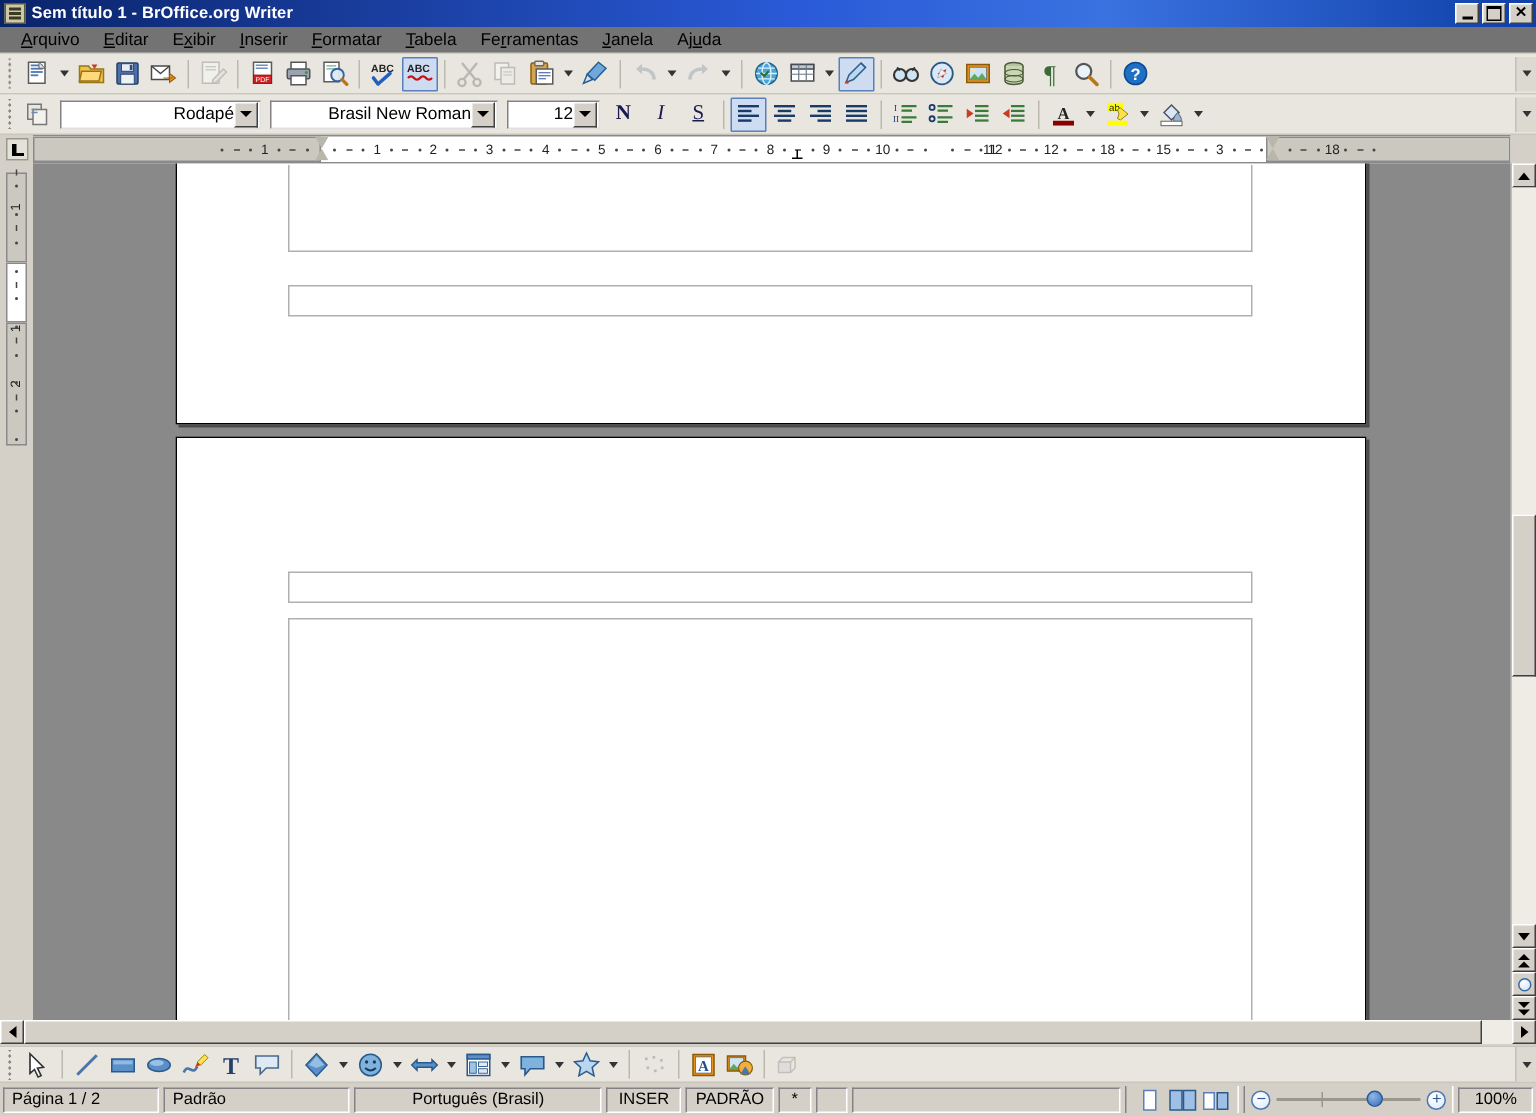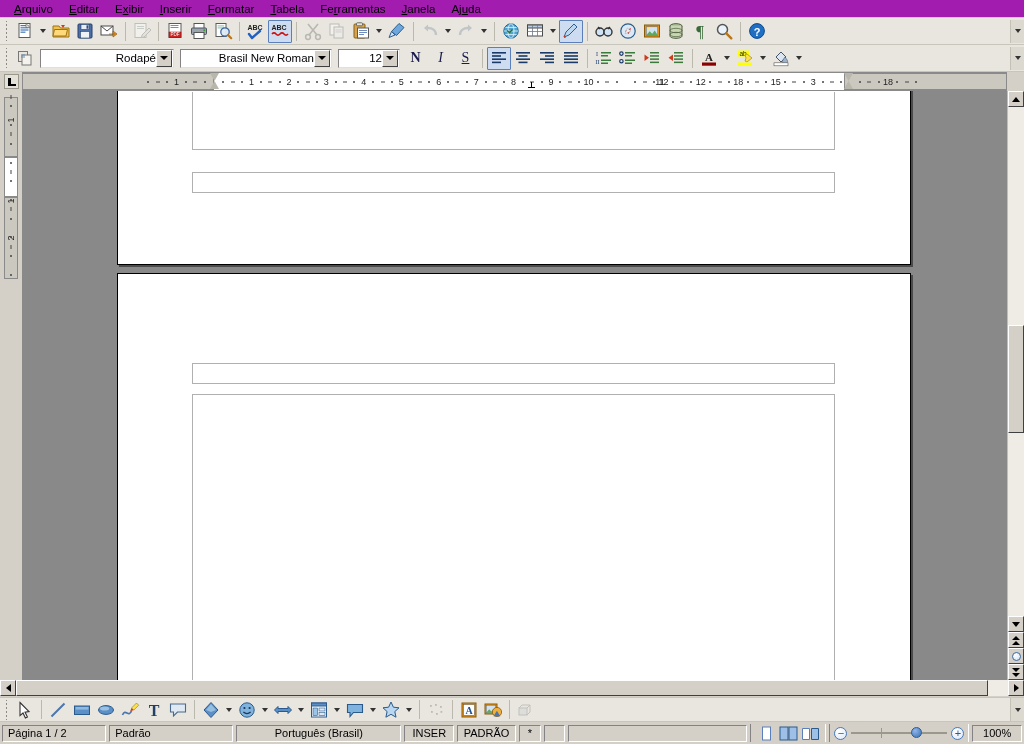--- a/index.html
+++ b/index.html
@@ -30,21 +30,21 @@
     border:1px solid;border-color:#fff #404040 #404040 #fff;
     display:flex;align-items:center;justify-content:center;
     font-size:9px;color:#000;line-height:1;position:relative;
   }
   .tb-btn.min:after{content:"";position:absolute;width:7px;height:2px;background:#000;bottom:2px;}
   .tb-btn.max:after{content:"";position:absolute;width:8px;height:7px;border:1px solid #000;border-top-width:2px;}
   .tb-btn.cls{ font-family:"Liberation Sans",sans-serif;font-weight:bold;font-size:10px; }
 
   
   .menubar{
-    height:18px;flex:0 0 18px;background:#a21caf;display:flex;align-items:center;
+    height:18px;flex:0 0 18px;background:#737373;display:flex;align-items:center;
     padding-left:6px;border-bottom:1px solid #cfccc2;
   }
   .menu-item{ padding:1px 8px;font-size:11.5px;color:#000;white-space:nowrap;cursor:default; }
   .menu-item u{ text-decoration:underline; }
 
   
   .toolbar{
     flex:0 0 27px;height:27px;display:flex;align-items:center;
     background:#e8e6de;border-bottom:1px solid #c8c5bb;padding-left:2px;
   }
@@ -216,20 +216,29 @@
   .zs-circ{ width:13px;height:13px;border-radius:50%;border:1px solid #4a78b8;
     background:radial-gradient(circle at 35% 30%,#fff,#dbe8f7);
     display:flex;align-items:center;justify-content:center;font-size:11px;color:#2c5a96;line-height:1;}
   .zoompct{ width:52px;justify-content:center; }
 </style>
 </head>
 <body>
 
 <div class="app">
 
+  <div class="titlebar">
+    <div class="title-icon"></div>
+    <div class="title-text">Sem título 1 - BrOffice.org Writer</div>
+    <div class="title-btns">
+      <div class="tb-btn min"></div>
+      <div class="tb-btn max"></div>
+      <div class="tb-btn cls">✕</div>
+    </div>
+  </div>
 
   <div class="menubar">
     <div class="menu-item"><u>A</u>rquivo</div>
     <div class="menu-item"><u>E</u>ditar</div>
     <div class="menu-item">E<u>x</u>ibir</div>
     <div class="menu-item"><u>I</u>nserir</div>
     <div class="menu-item"><u>F</u>ormatar</div>
     <div class="menu-item"><u>T</u>abela</div>
     <div class="menu-item">Fe<u>r</u>ramentas</div>
     <div class="menu-item"><u>J</u>anela</div>

